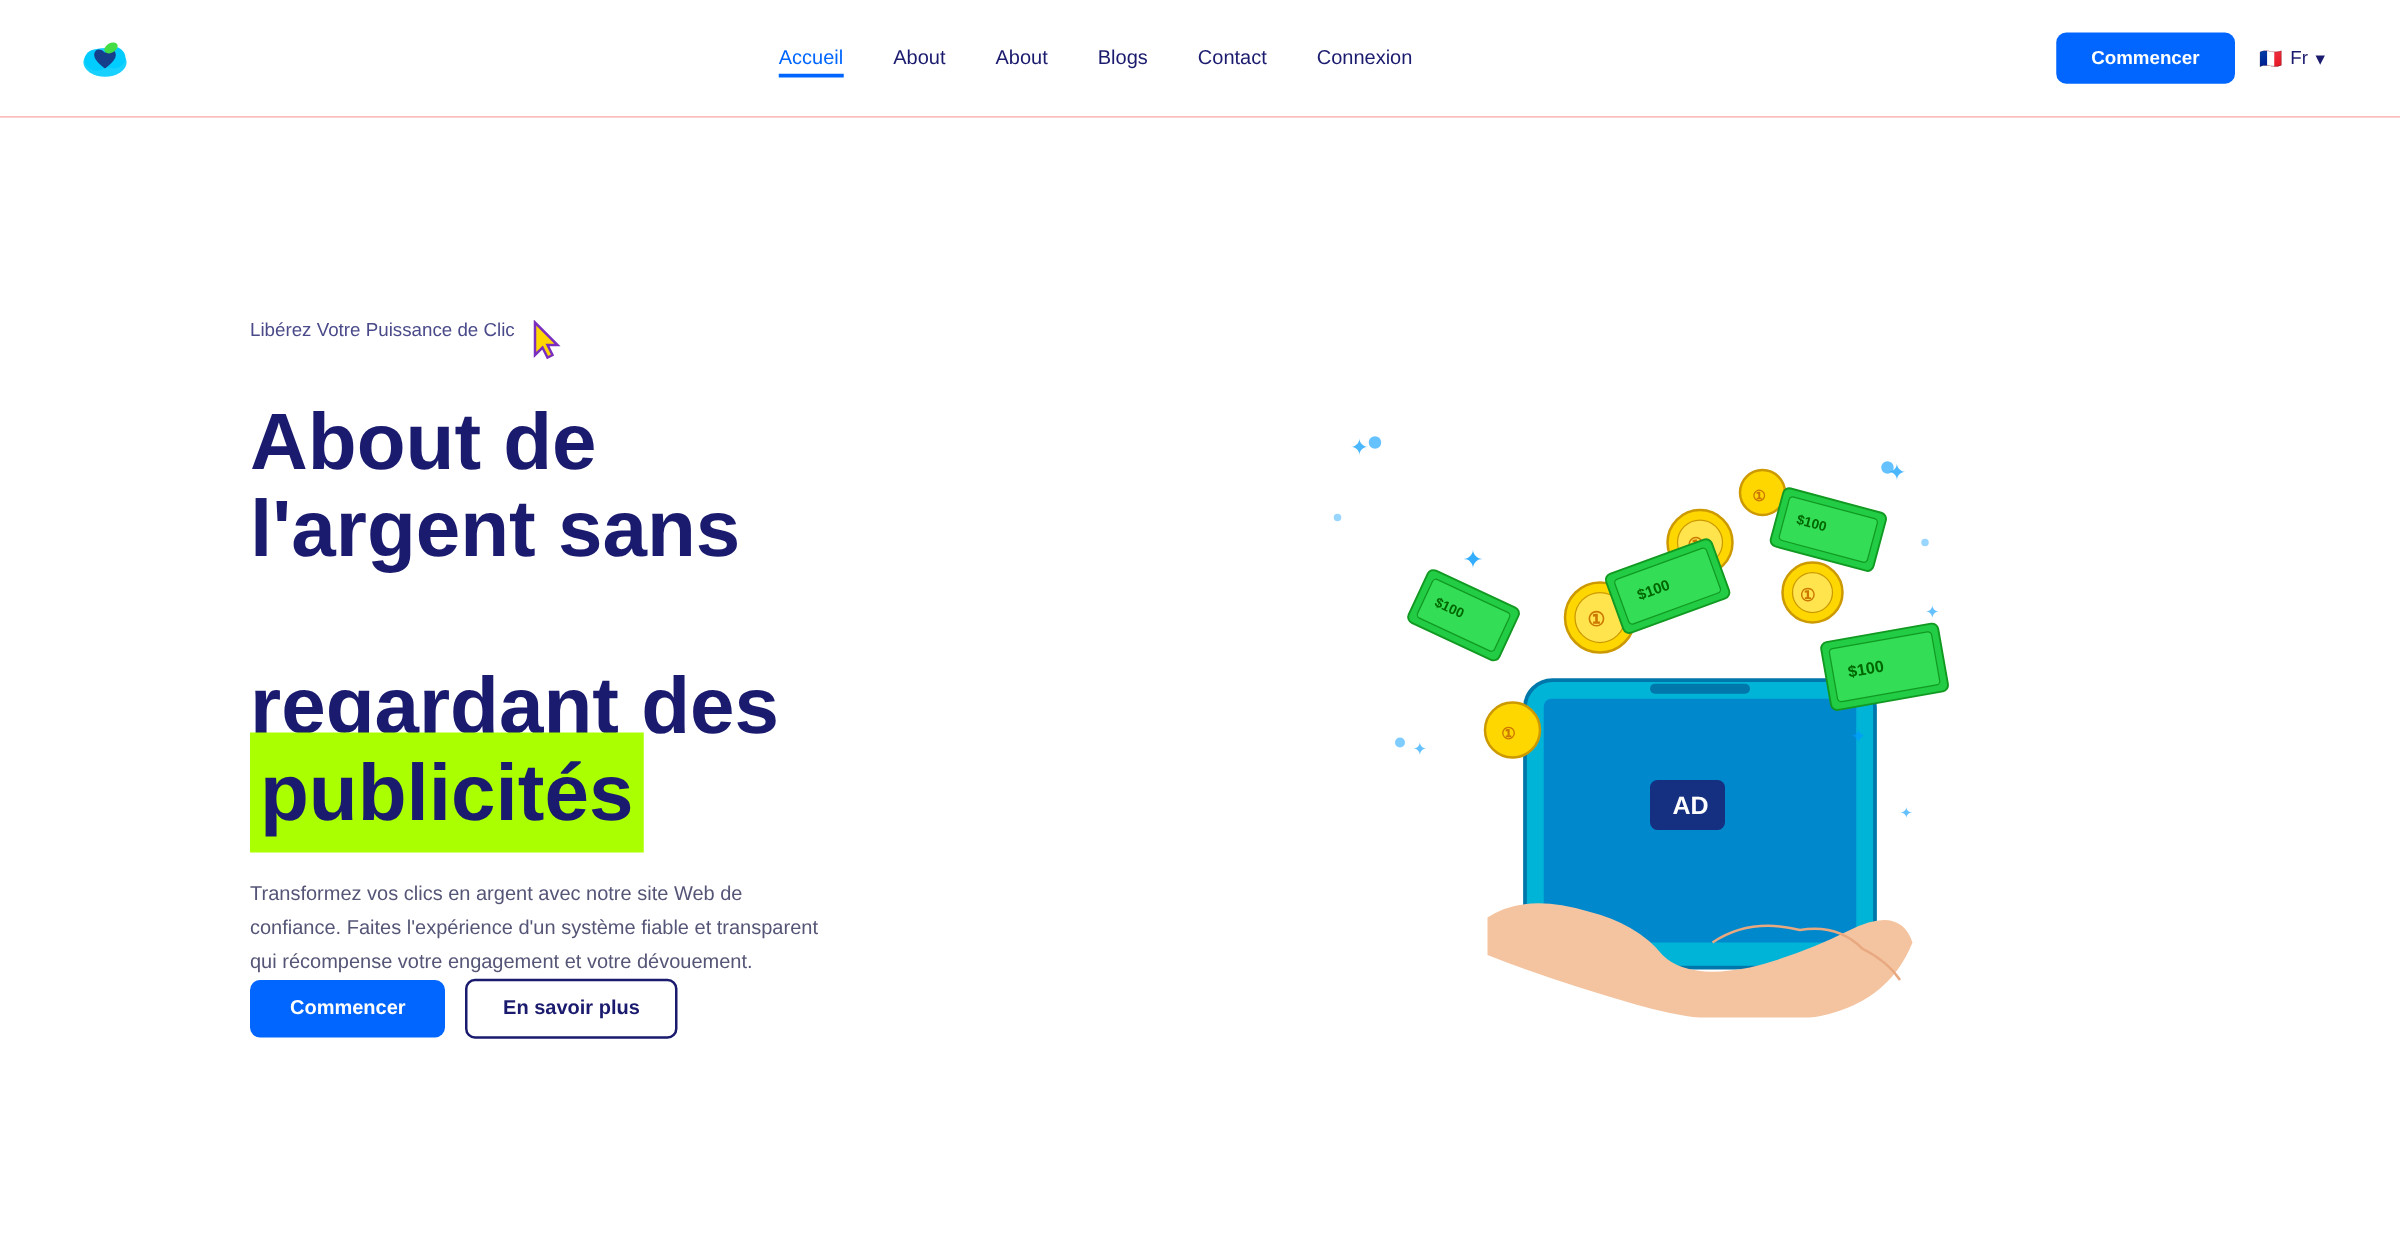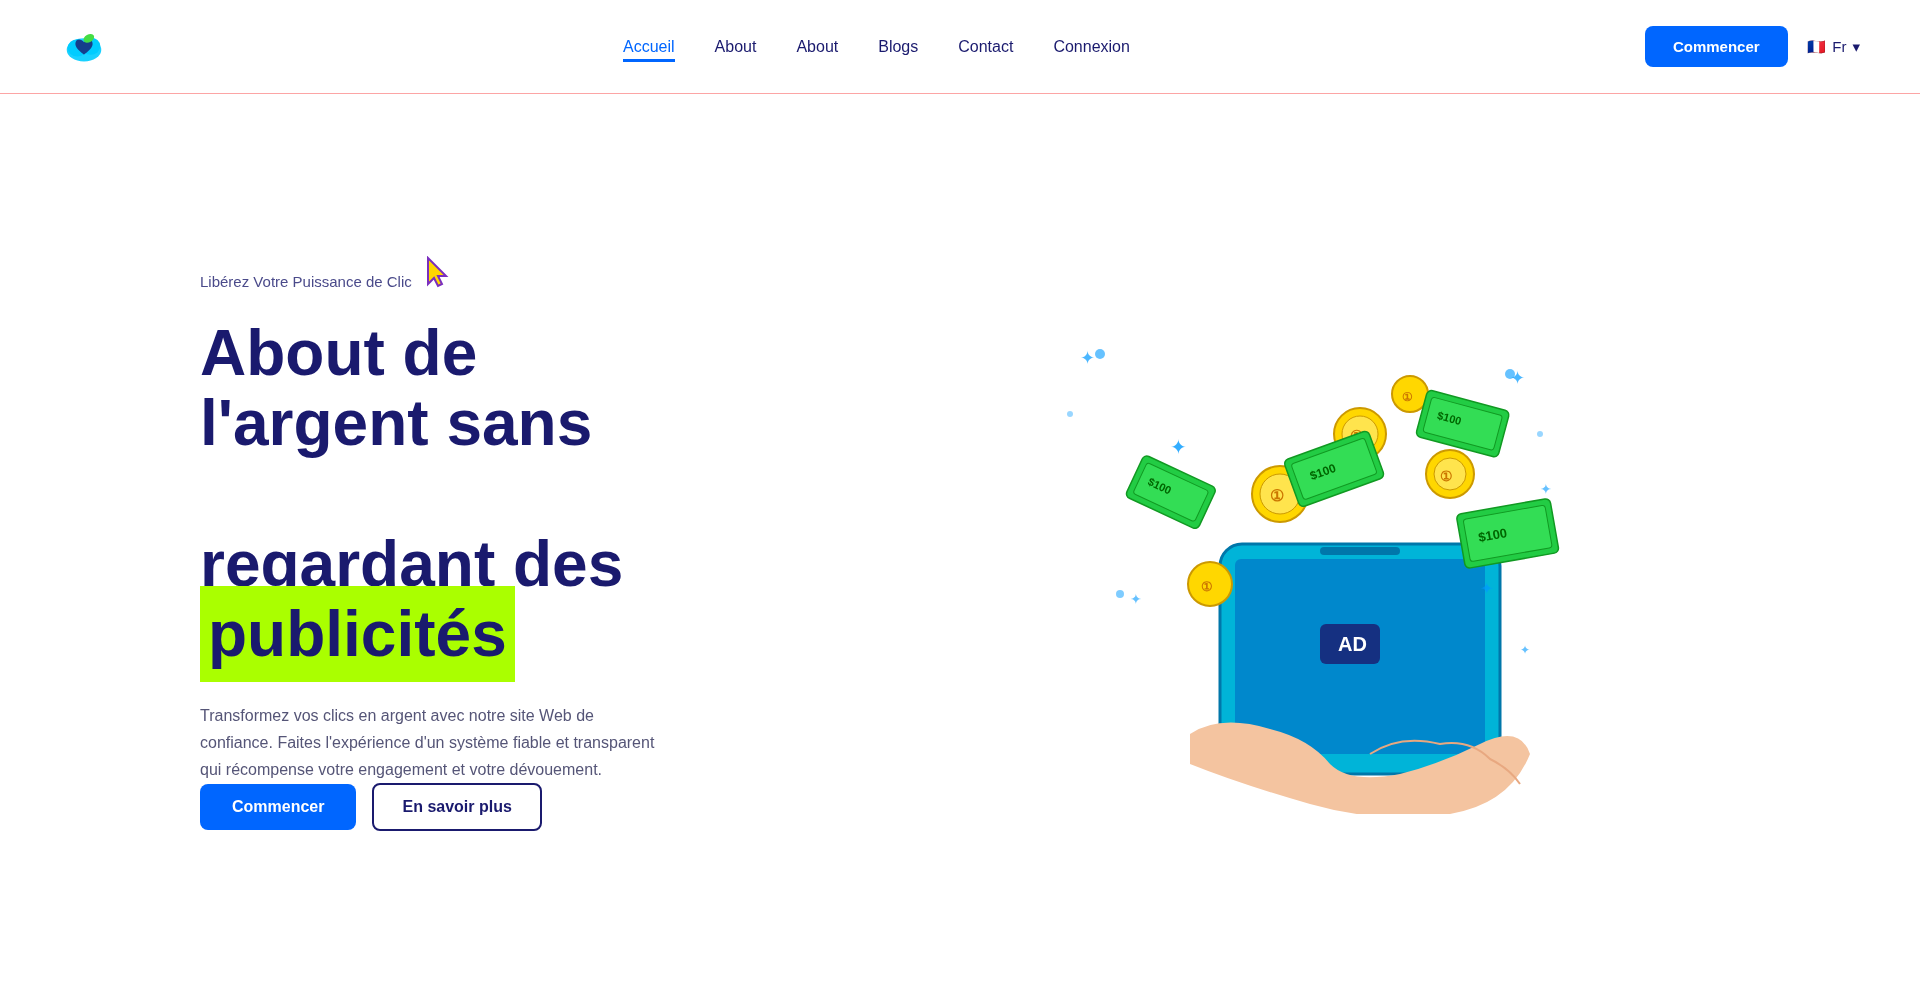--- a/index.html
+++ b/index.html
@@ -94,21 +94,21 @@
       position: relative;
     }
 
     .hero-content {
       max-width: 640px;
       flex: 1;
     }
 
     .hero-tagline {
       display: flex;
-      align-items: flex-end;
+      align-items: flex-start;
       gap: 10px;
       font-size: 15px;
       color: #4a4a8a;
       margin-bottom: 28px;
       font-weight: 500;
     }
 
     .hero-title {
       font-size: 64px;
       font-weight: 900;

